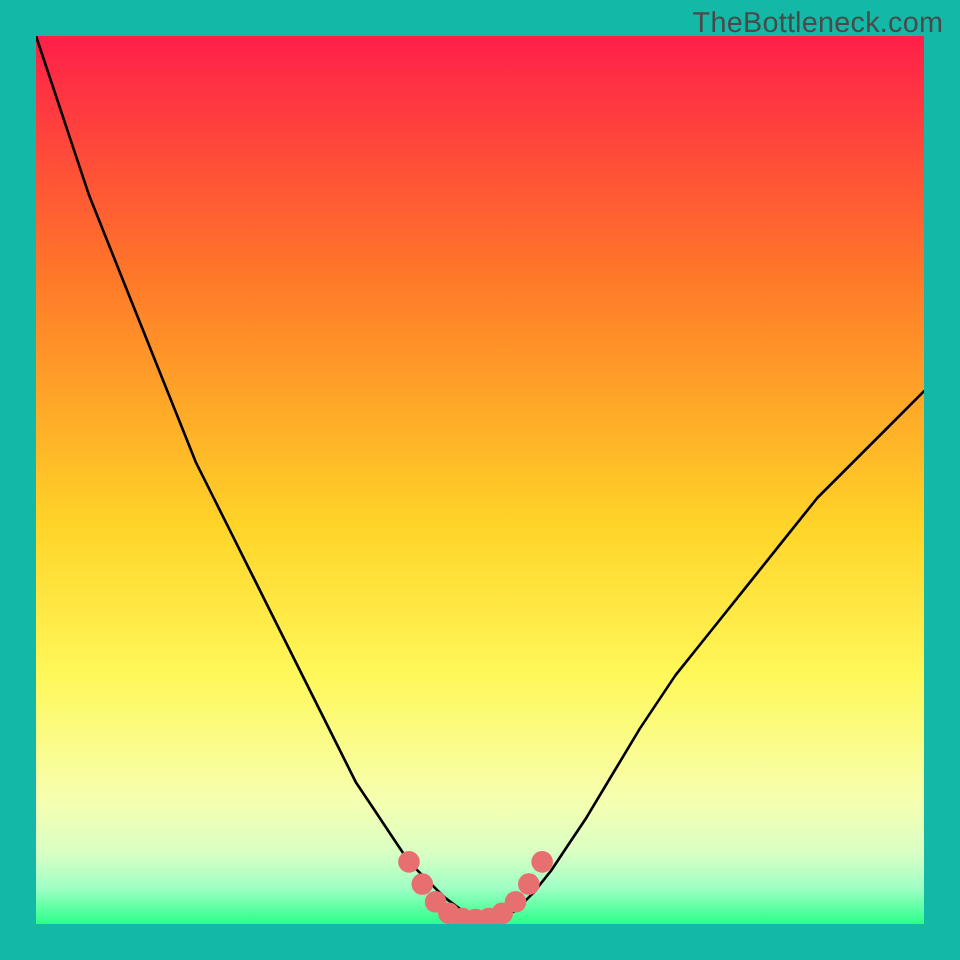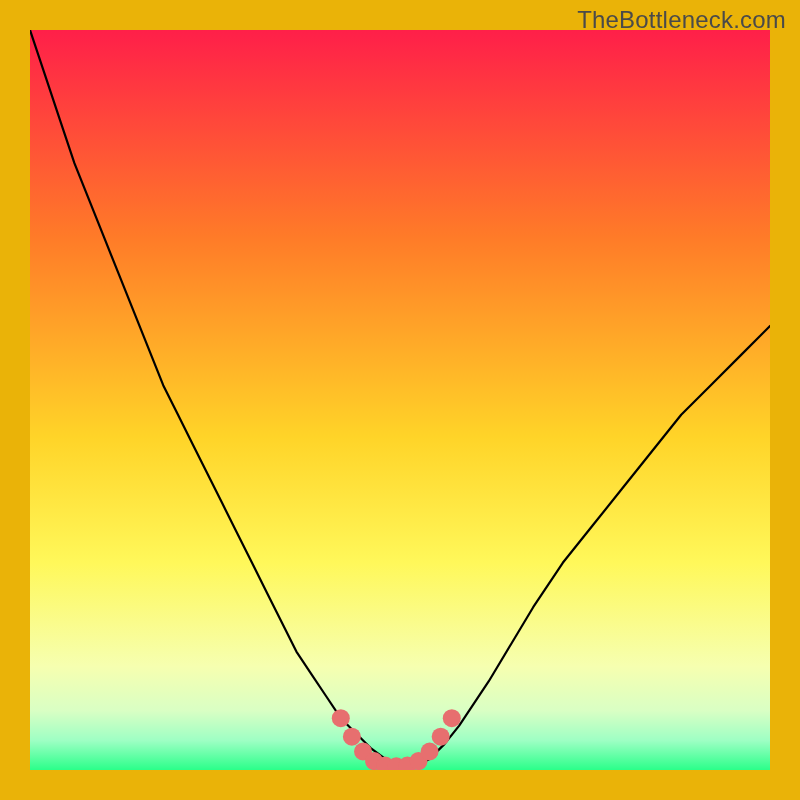--- a/index.html
+++ b/index.html
@@ -8,21 +8,21 @@
     width: 800px;
     height: 800px;
     background: #000;
     font-family: Arial, Helvetica, sans-serif;
     overflow: hidden;
   }
   .frame {
     position: relative;
     width: 800px;
     height: 800px;
-    background: #eab308;
+    background: #14b8a6;
   }
   .watermark {
     position: absolute;
     top: 6px;
     right: 14px;
     color: #4a4a4a;
     font-size: 24px;
     font-weight: 500;
     letter-spacing: 0.2px;
     z-index: 50;

